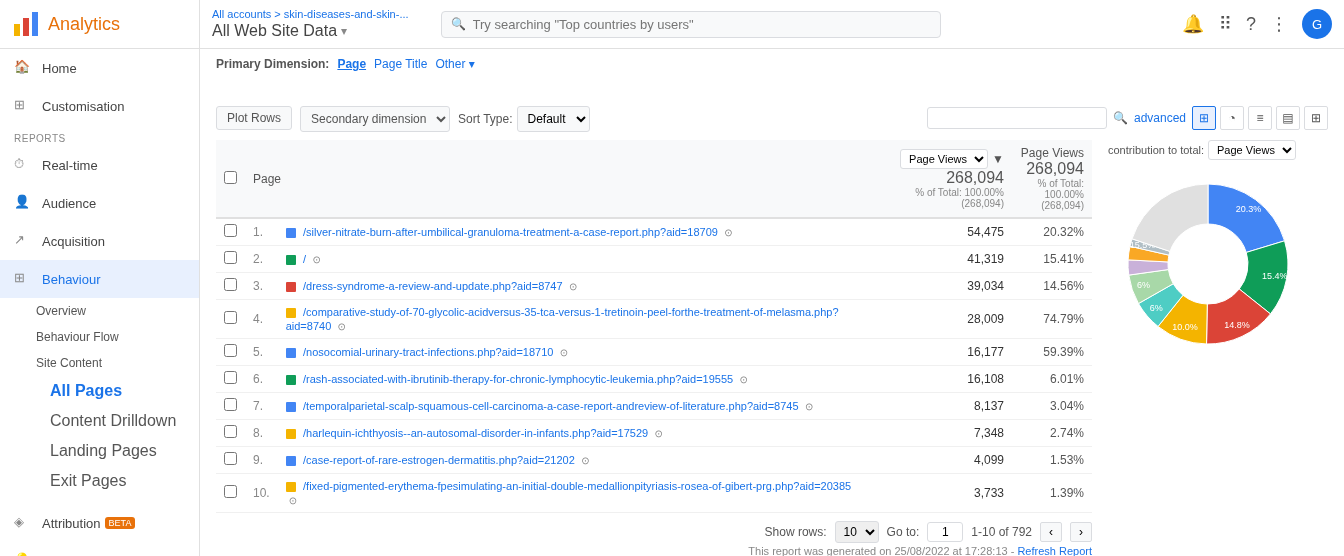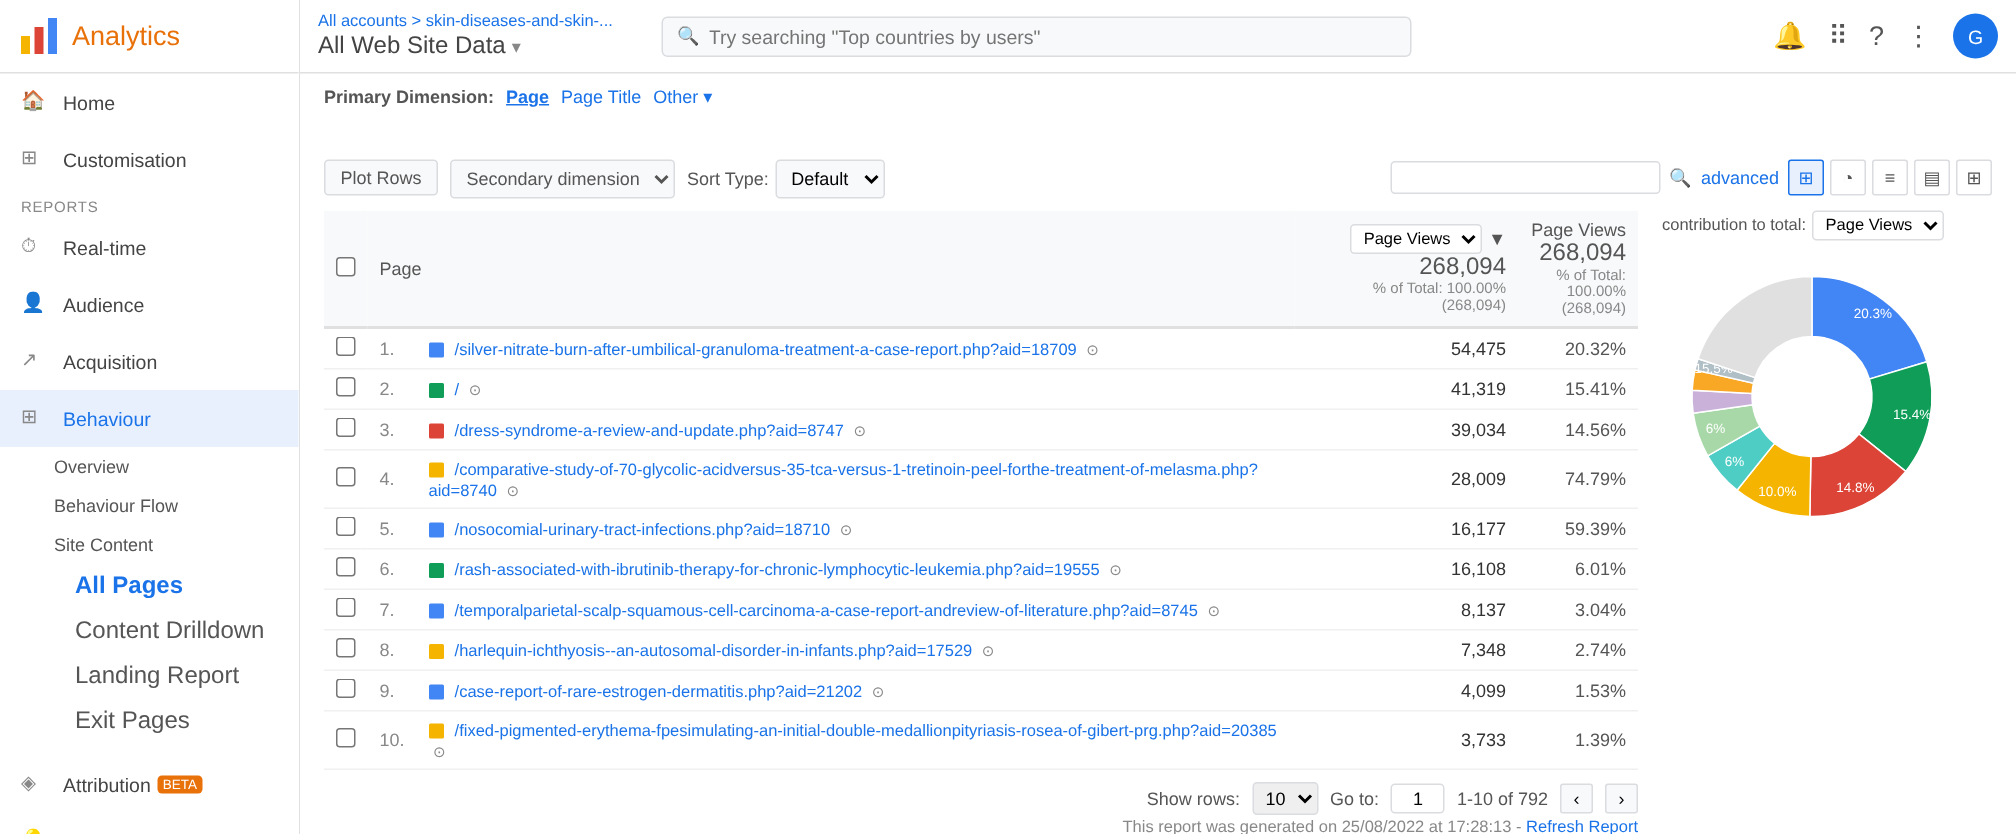--- a/index.html
+++ b/index.html
@@ -167,21 +167,21 @@
     <div class="sub-item">
       <span>Site Content</span>
     </div>
     <div class="sub-sub-item active">
       <span>All Pages</span>
     </div>
     <div class="sub-sub-item">
       <span>Content Drilldown</span>
     </div>
     <div class="sub-sub-item">
-      <span>Landing Report</span>
+      <span>Landing Pages</span>
     </div>
     <div class="sub-sub-item">
       <span>Exit Pages</span>
     </div>
 
     <div class="nav-item" style="margin-top:8px;">
       <span class="nav-icon">◈</span>
       <span>Attribution</span>
       <span class="beta-badge">BETA</span>
     </div>

